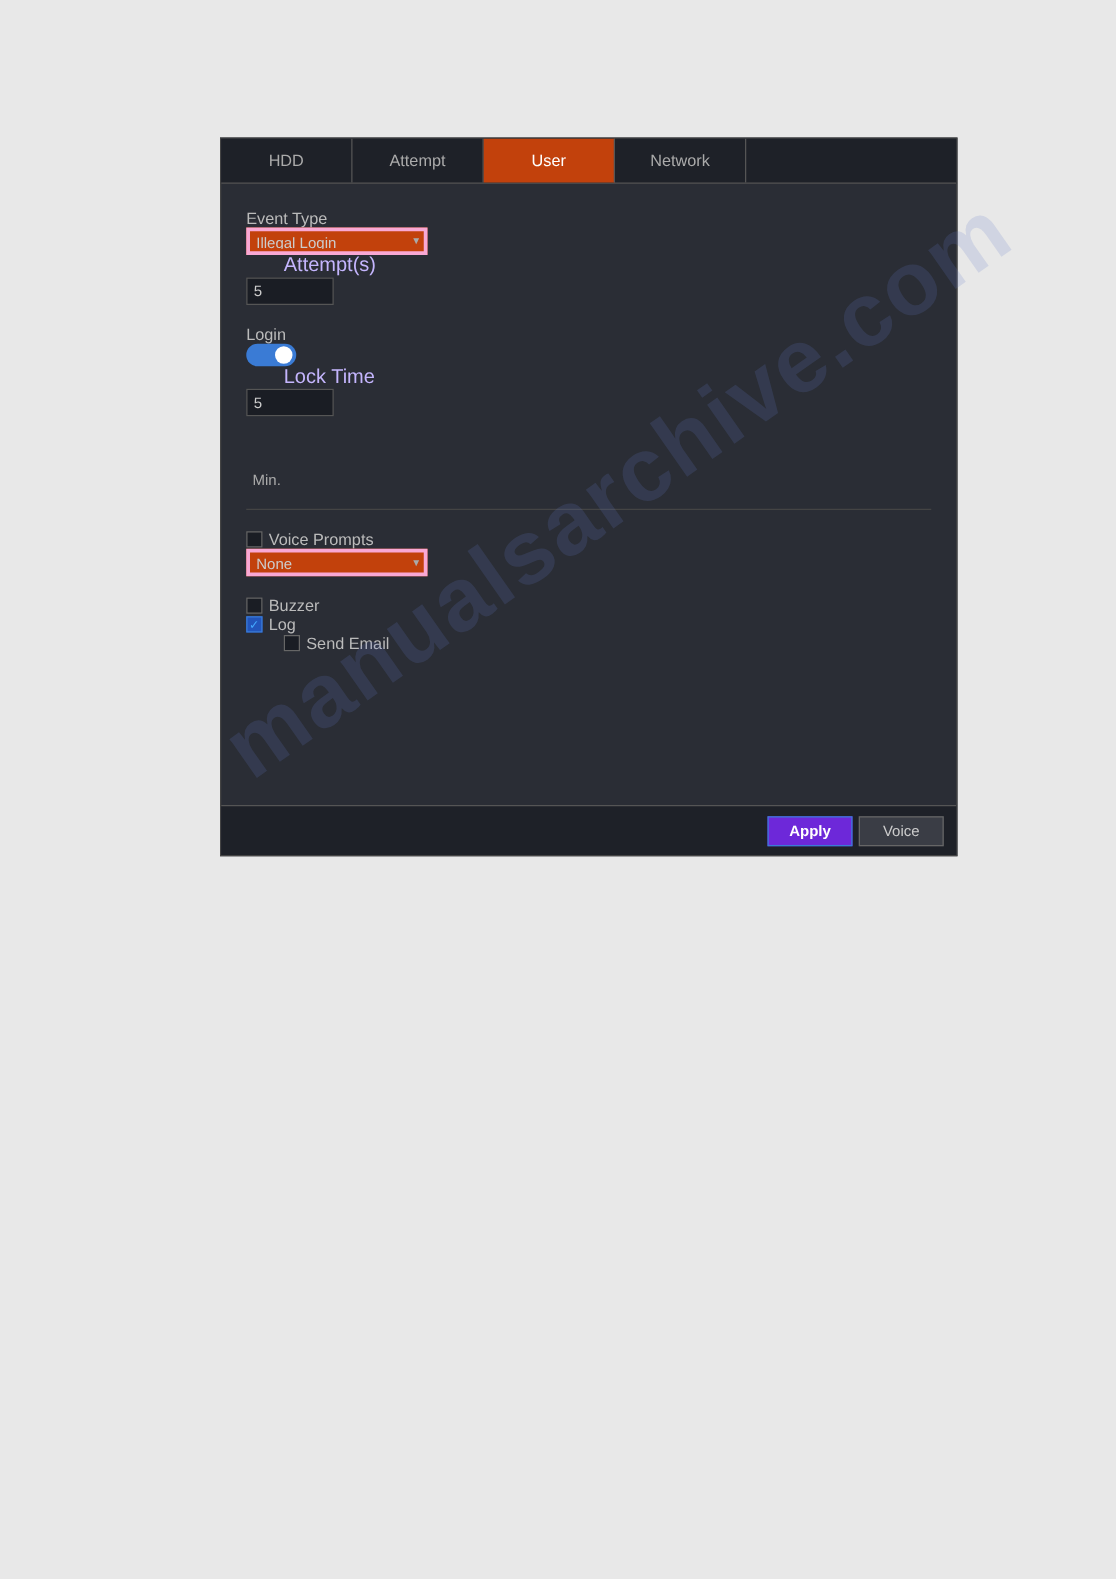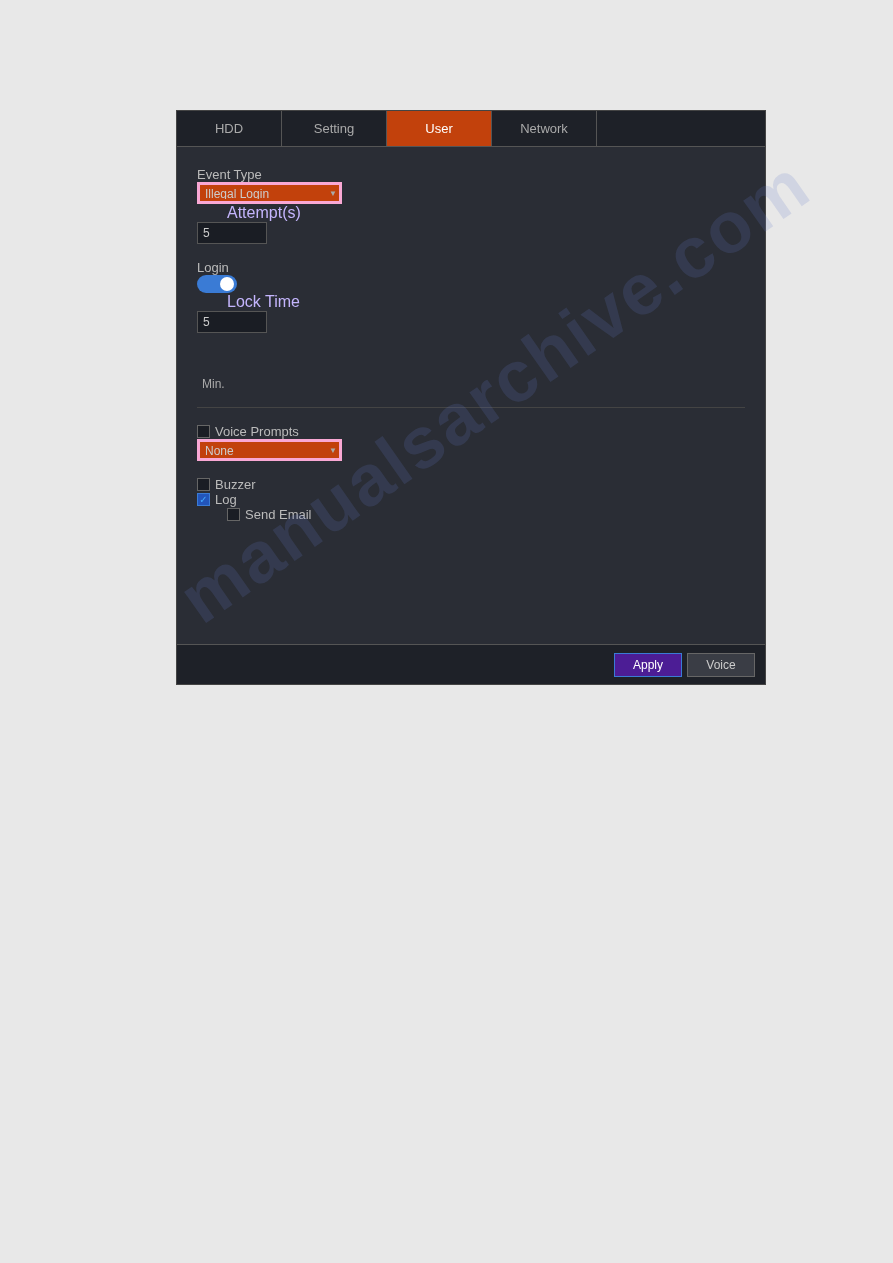--- a/index.html
+++ b/index.html
@@ -212,23 +212,24 @@
       width: 68px;
       height: 24px;
       border: 1px solid #666;
       color: #ccc;
       font-size: 12px;
       cursor: pointer;
       background: #3a3d45;
     }
 
     .footer-btn.primary {
-      background: #4c1d95;
+      background: #6d28d9;
       border-color: #3a7bd5;
       color: #fff;
+      font-weight: bold;
     }
 
     
     .watermark {
       position: absolute;
       top: 350px;
       left: 120px;
       font-size: 72px;
       font-weight: bold;
       color: rgba(100, 120, 200, 0.18);
@@ -254,21 +255,21 @@
 
   <div class="watermark">manualsarchive.com</div>
 
   <div class="panel">
 
     <div class="tab-bar">
       <div class="tab">
         <span>HDD</span>
       </div>
       <div class="tab">
-        <span>Setting</span>
+        <span>Attempt</span>
       </div>
       <div class="tab active">
         <span>User</span>
       </div>
       <div class="tab">
         <span>Network</span>
       </div>
     </div>
 
     <div class="content">

